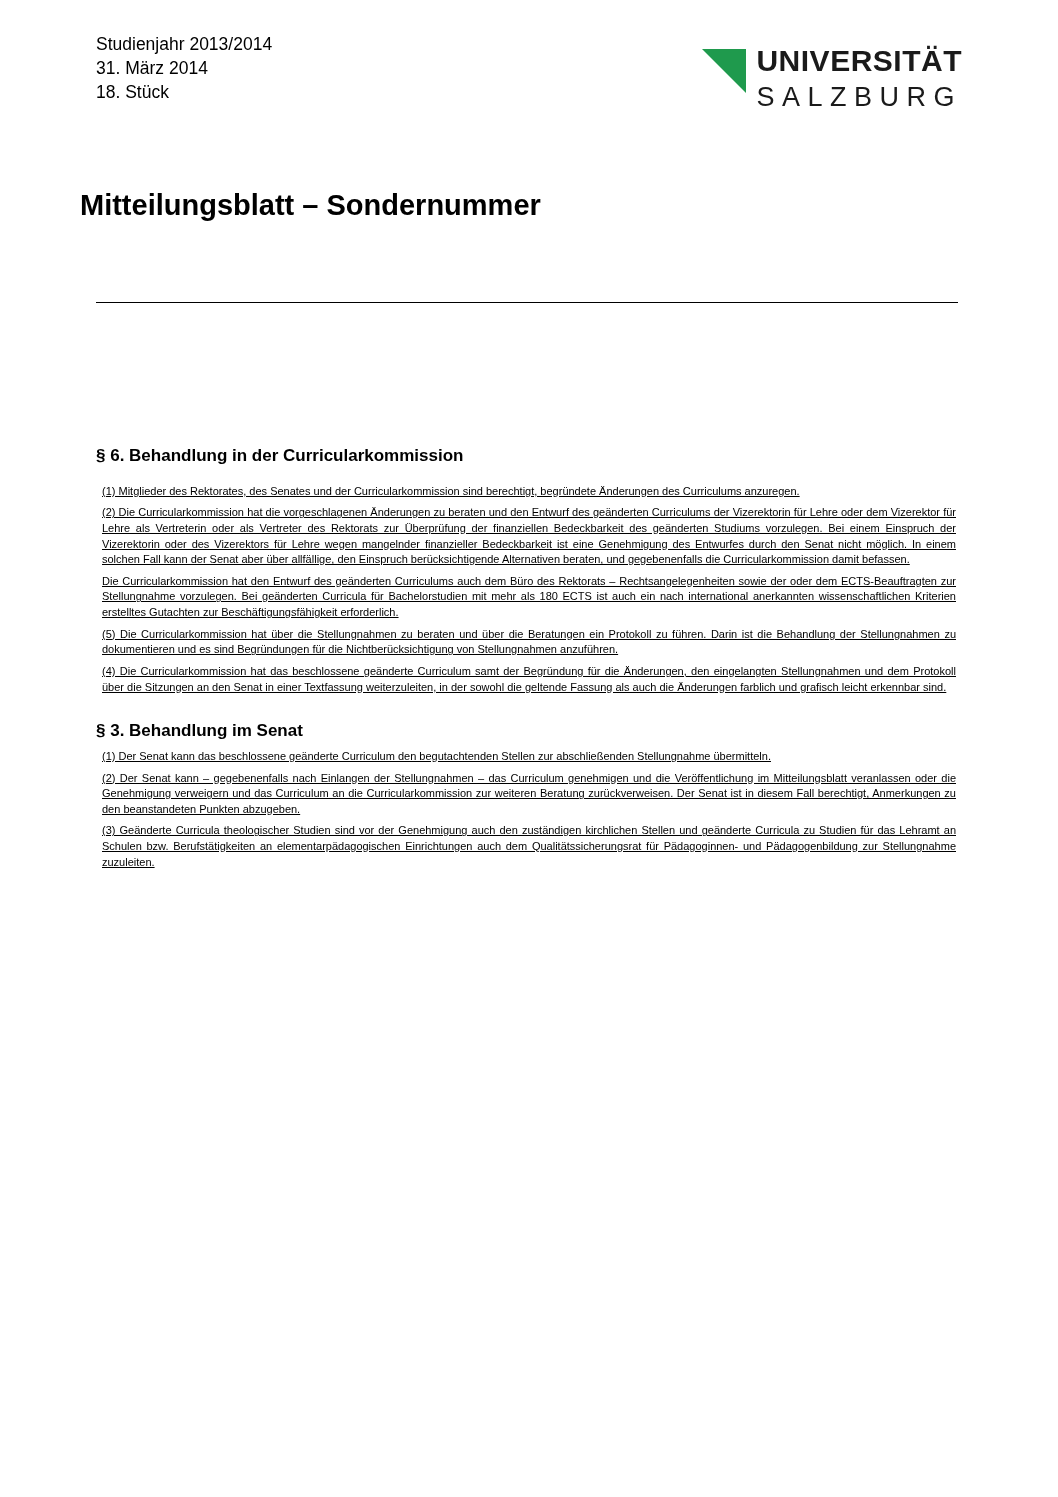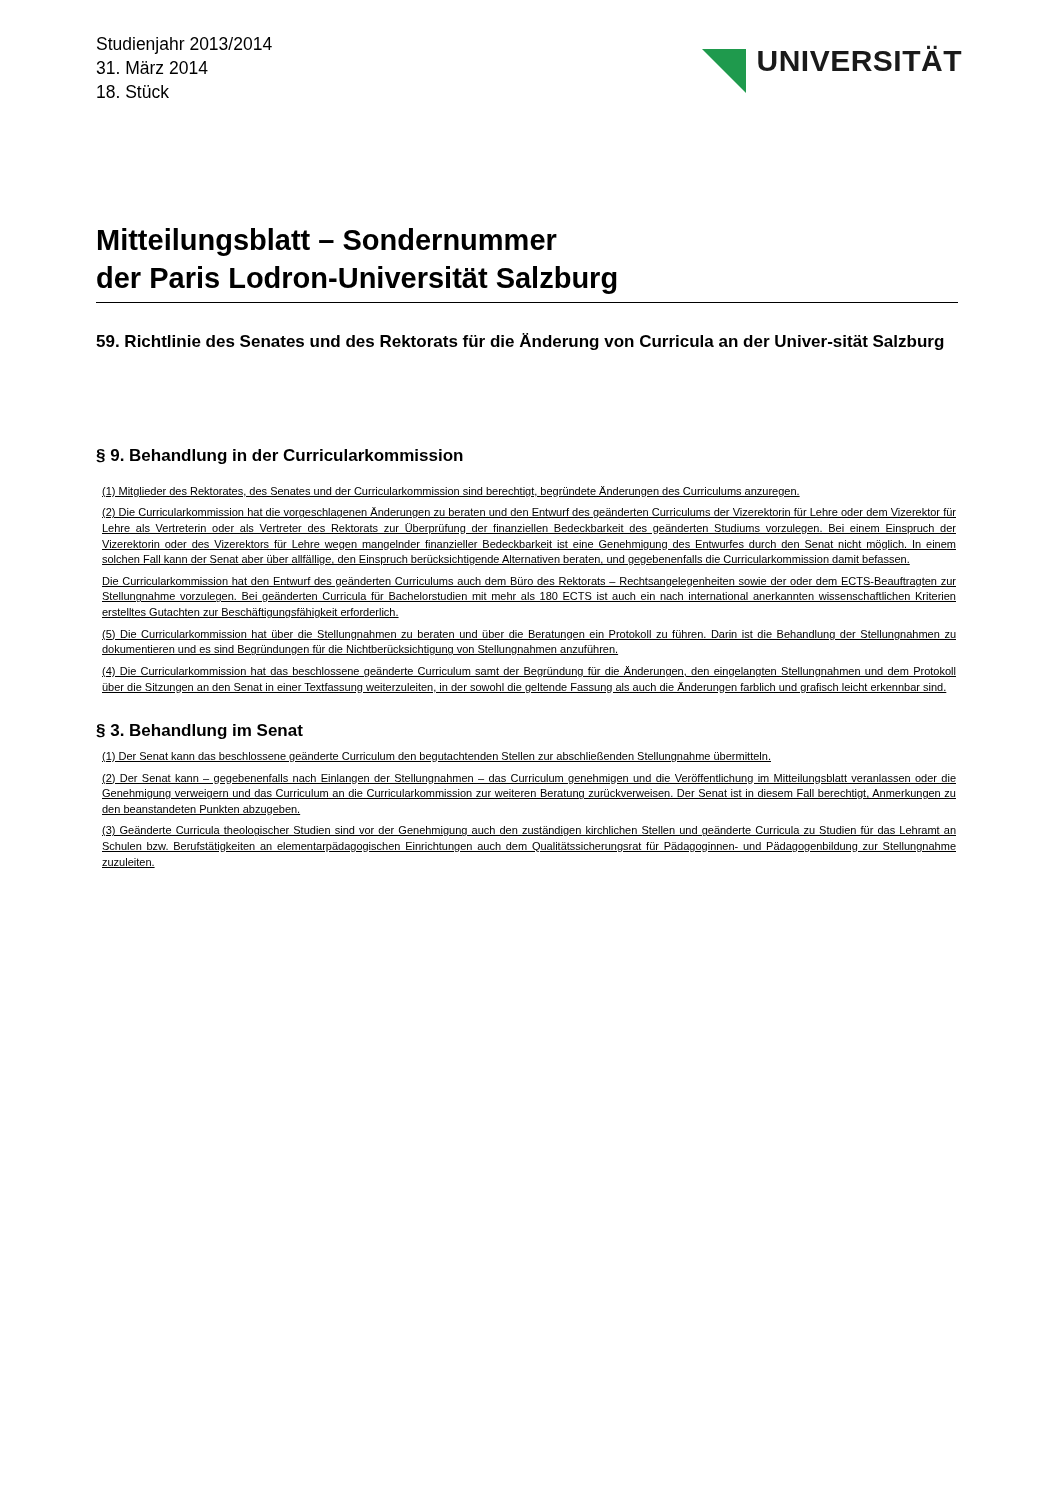--- a/index.html
+++ b/index.html
@@ -78,23 +78,22 @@
     font-size: 27px;
     font-weight: normal;
     letter-spacing: 7.5px;
     color: #1a1a1a;
     line-height: 1.2;
     margin-top: 5px;
   }
   .title-block {
     position: absolute;
     top: 186px;
-    left: 96px;
+    left: 80px;
     right: 96px;
-    margin-top: 35px;
   }
   .doc-title {
     font-size: 29px;
     font-weight: bold;
     line-height: 1.32;
     margin: 0;
     color: #000;
   }
   .divider {
     position: absolute;
@@ -150,37 +149,36 @@
   <div class="header">
     <div class="issue-info">
       <div>Studienjahr 2013/2014</div>
       <div>31. März 2014</div>
       <div>18. Stück</div>
     </div>
     <div class="logo">
       <div class="logo-mark"></div>
       <div class="logo-text">
         <div class="logo-line1">UNIVERSITÄT</div>
+        <div class="logo-line2">SALZBURG</div>
       </div>
     </div>
   </div>
 
   <div class="title-block">
     <div class="doc-title">Mitteilungsblatt – Sondernummer</div>
-    <div class="doc-title">der Paris Lodron-Universität Salzburg</div>
   </div>
 
   <div class="divider"></div>
 
-  <div class="subtitle">59. Richtlinie des Senates und des Rektorats für die Änderung von Curricula an der Univer-sität Salzburg</div>
 
   <div class="content">
 
     <div>
-      <div class="section-heading">§ 9. Behandlung in der Curricularkommission</div>
+      <div class="section-heading">§ 6. Behandlung in der Curricularkommission</div>
       <p class="para">(1) Mitglieder des Rektorates, des Senates und der Curricularkommission sind berechtigt, begründete Änderungen des Curriculums anzuregen.</p>
       <p class="para">(2) Die Curricularkommission hat die vorgeschlagenen Änderungen zu beraten und den Entwurf des geänderten Curriculums der Vizerektorin für Lehre oder dem Vizerektor für Lehre als Vertreterin oder als Vertreter des Rektorats zur Überprüfung der finanziellen Bedeckbarkeit des geänderten Studiums vorzulegen. Bei einem Einspruch der Vizerektorin oder des Vizerektors für Lehre wegen mangelnder finanzieller Bedeckbarkeit ist eine Genehmigung des Entwurfes durch den Senat nicht möglich. In einem solchen Fall kann der Senat aber über allfällige, den Einspruch berücksichtigende Alternativen beraten, und gegebenenfalls die Curricularkommission damit befassen.</p>
       <p class="para">Die Curricularkommission hat den Entwurf des geänderten Curriculums auch dem Büro des Rektorats – Rechtsangelegenheiten sowie der oder dem ECTS-Beauftragten zur Stellungnahme vorzulegen. Bei geänderten Curricula für Bachelorstudien mit mehr als 180 ECTS ist auch ein nach international anerkannten wissenschaftlichen Kriterien erstelltes Gutachten zur Beschäftigungsfähigkeit erforderlich.</p>
       <p class="para">(5) Die Curricularkommission hat über die Stellungnahmen zu beraten und über die Beratungen ein Protokoll zu führen. Darin ist die Behandlung der Stellungnahmen zu dokumentieren und es sind Begründungen für die Nichtberücksichtigung von Stellungnahmen anzuführen.</p>
       <p class="para">(4) Die Curricularkommission hat das beschlossene geänderte Curriculum samt der Begründung für die Änderungen, den eingelangten Stellungnahmen und dem Protokoll über die Sitzungen an den Senat in einer Textfassung weiterzuleiten, in der sowohl die geltende Fassung als auch die Änderungen farblich und grafisch leicht erkennbar sind.</p>
     </div>
 
     <div class="block-gap"></div>
 
     <div>

